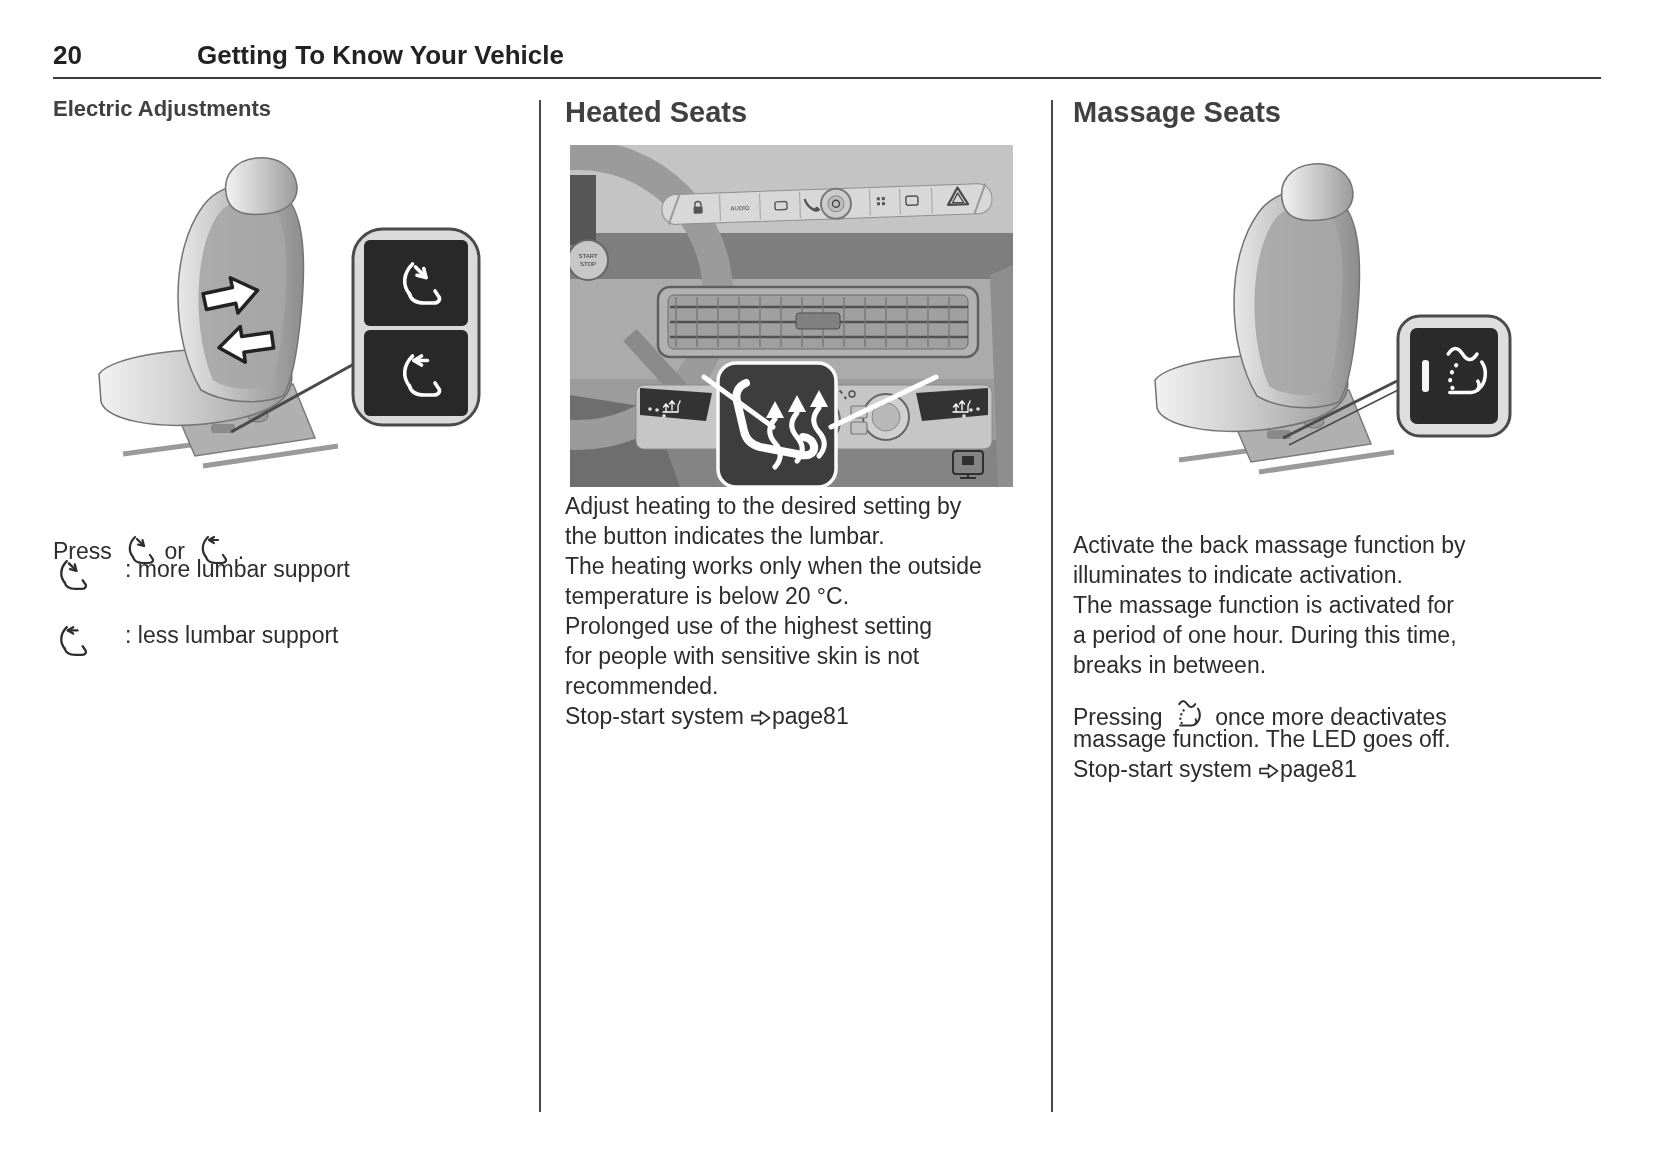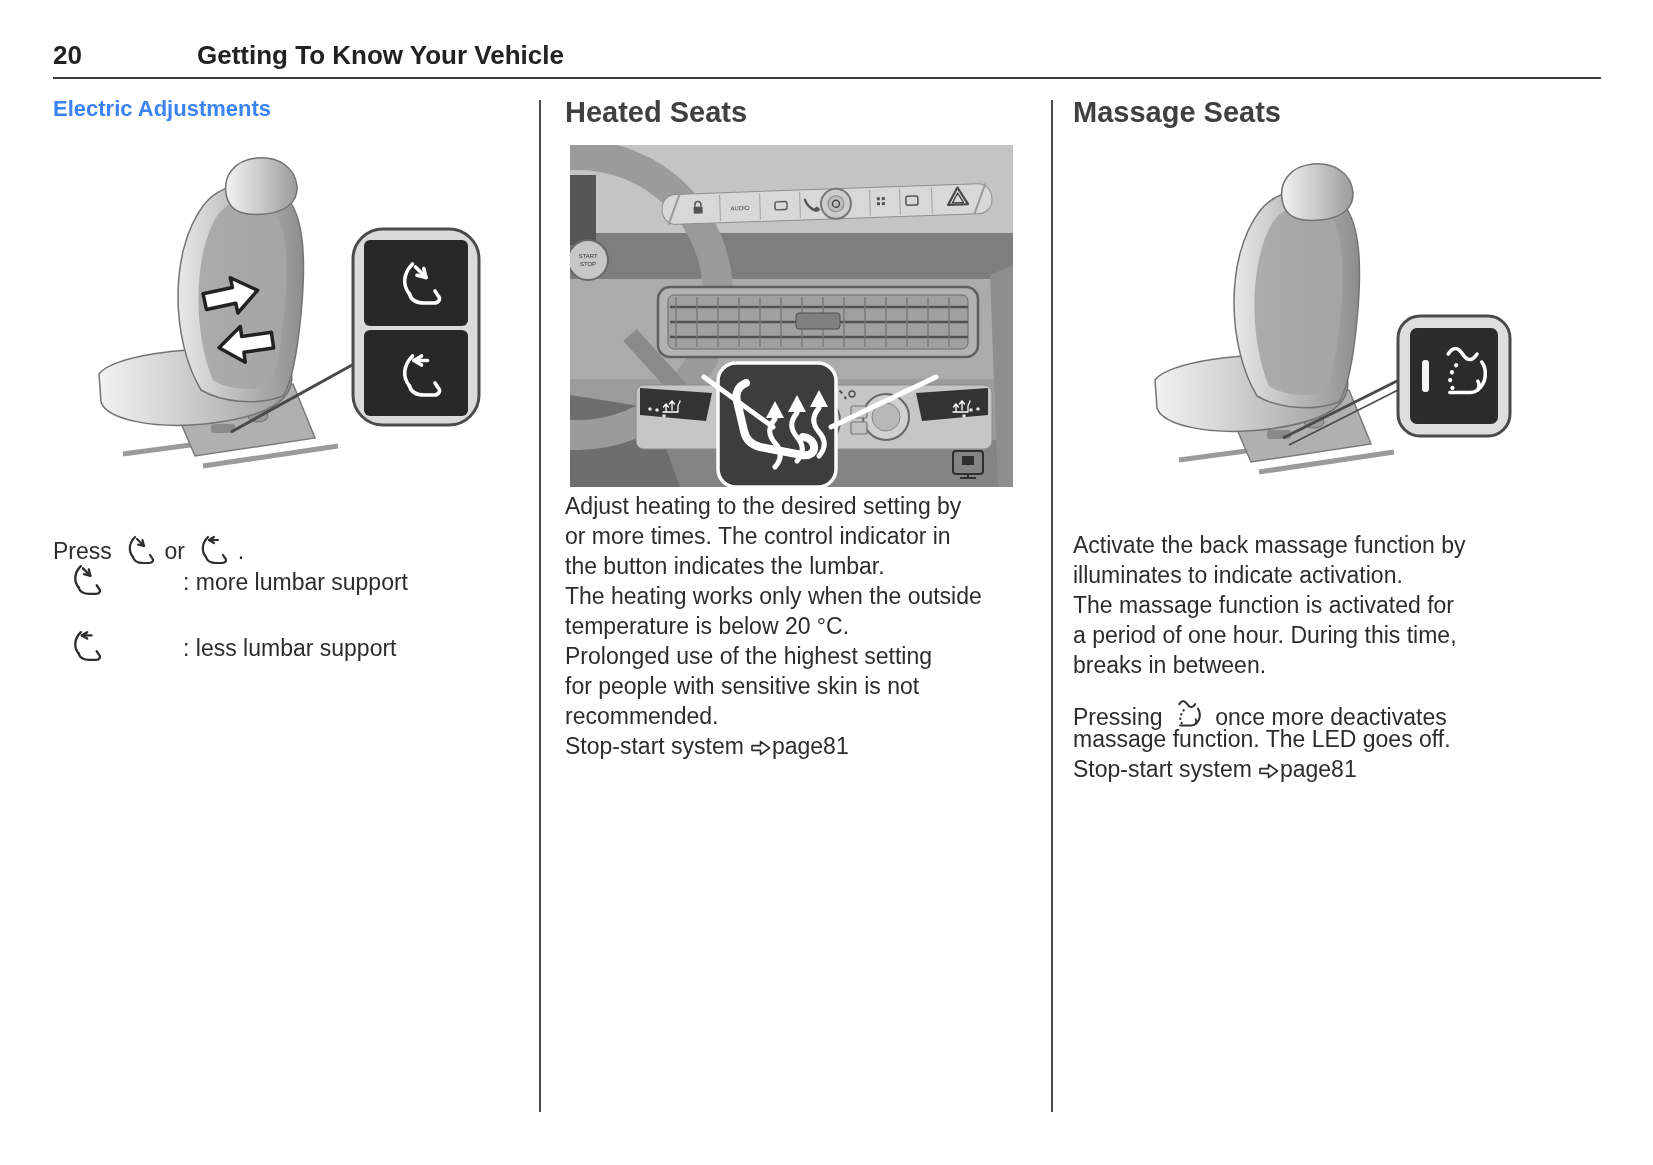--- a/index.html
+++ b/index.html
@@ -7,33 +7,33 @@
        font-family:"Liberation Sans","DejaVu Sans",sans-serif;color:#2c2c2c;}
   .page{position:absolute;inset:0;background:#fff;}
   .hdr{position:absolute;left:53px;top:40px;font-size:26px;font-weight:bold;color:#222;white-space:nowrap;}
   .hdr .num{display:inline-block;width:144px;}
   .rule{position:absolute;left:53px;top:77px;width:1548px;height:2px;background:#3c3c3c;}
   .divider{position:absolute;top:100px;height:1012px;width:2px;background:#4a4a4a;}
   .d1{left:539px;} .d2{left:1051px;}
   .col{position:absolute;top:96px;width:470px;}
   .c1{left:53px;} .c2{left:565px;} .c3{left:1073px;}
   h2{margin:0;font-size:29px;font-weight:bold;color:#404040;}
-  h3{margin:0;font-size:22px;font-weight:bold;color:#3b82f6;}
+  h3{margin:0;font-size:22px;font-weight:bold;color:#404040;}
   .fig{position:absolute;}
   .f1{top:38px;left:0;} .f2{top:49px;left:5px;} .f3{top:42px;left:0;}
   .lines{position:absolute;left:0;}
   .l2{top:395px;} .l3{top:410px;margin-top:24px;}
   .line{height:30px;line-height:30px;font-size:23px;white-space:nowrap;color:#2c2c2c;}
   .line.tall{padding-top:14px;}
   .ti{display:inline-block;vertical-align:-7px;margin:0 4px;}
   .ti.tight{margin-right:1px;}
   .refarrow{display:inline-block;vertical-align:-2px;margin:0 1px 0 6px;}
   .press{position:absolute;top:414px;left:0;font-size:23px;line-height:34px;white-space:nowrap;}
   .press .ti{vertical-align:-8px;}
-  .defrow{position:absolute;left:14px;display:flex;align-items:center;height:52px;gap:44px;}
+  .defrow{position:absolute;left:0;display:flex;align-items:flex-start;height:52px;}
   .defrow .dicon{width:72px;flex:0 0 72px;}
   .dr1{top:460px;} .dr2{top:526px;}
   .defrow .dtext{font-size:23px;}
   svg text{font-family:"Liberation Sans","DejaVu Sans",sans-serif;}
 </style>
 </head>
 <body>
 
 <div class="page">
 
@@ -271,21 +271,20 @@
           <path d="M176,238 c-8,3 -11,11 -9,18 l7,30 c2,9 8,14 16,16 l42,8 c8,1.5 13,-3 12,-9 c-1,-5.5 -6,-8.5 -11,-9" fill="none" stroke="#fff" stroke-width="8" stroke-linecap="round" stroke-linejoin="round"></path>
           <use href="#f2arrow" transform="translate(205,256)"></use>
           <use href="#f2arrow" transform="translate(227,250)"></use>
           <use href="#f2arrow" transform="translate(249,245)"></use>
         </g>
       </svg>
     </div>
 
     <div class="lines l2">
       <div class="line"><span>Adjust heating to the desired setting by</span></div>
-      <div class="line"><span>or more times. The control indicator in</span></div>
       <div class="line"><span>the button indicates the lumbar.</span></div>
       <div class="line"><span>The heating works only when the outside</span></div>
       <div class="line"><span>temperature is below 20 °C.</span></div>
       <div class="line"><span>Prolonged use of the highest setting</span></div>
       <div class="line"><span>for people with sensitive skin is not</span></div>
       <div class="line"><span>recommended.</span></div>
       <div class="line">
         <span>Stop-start system</span><svg class="refarrow" width="21" height="16" viewBox="0 0 21 16">
             <path d="M2,5.6 H10.5 V1.5 L19.5,8 L10.5,14.5 V10.4 H2 Z" fill="#fff" stroke="#2e2e2e" stroke-width="1.6" stroke-linejoin="round"></path>
           </svg><span>page81</span>

